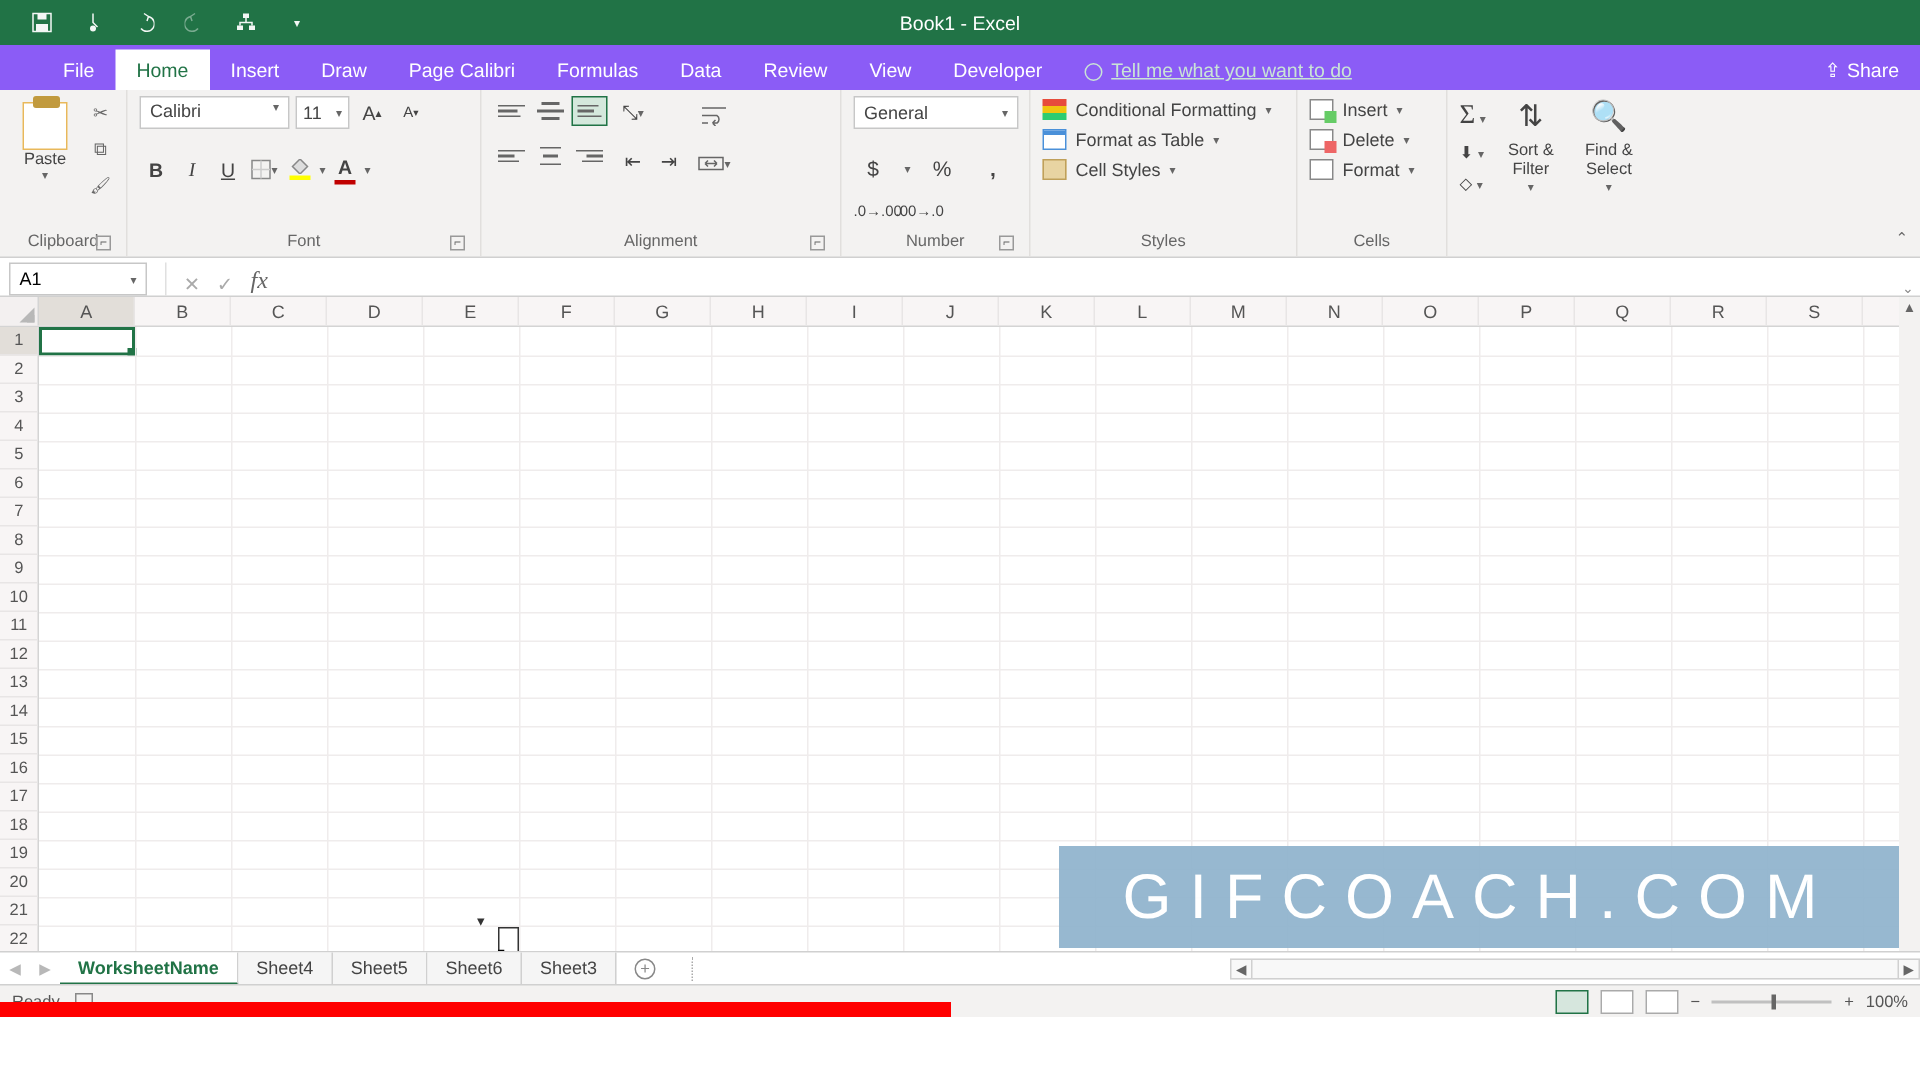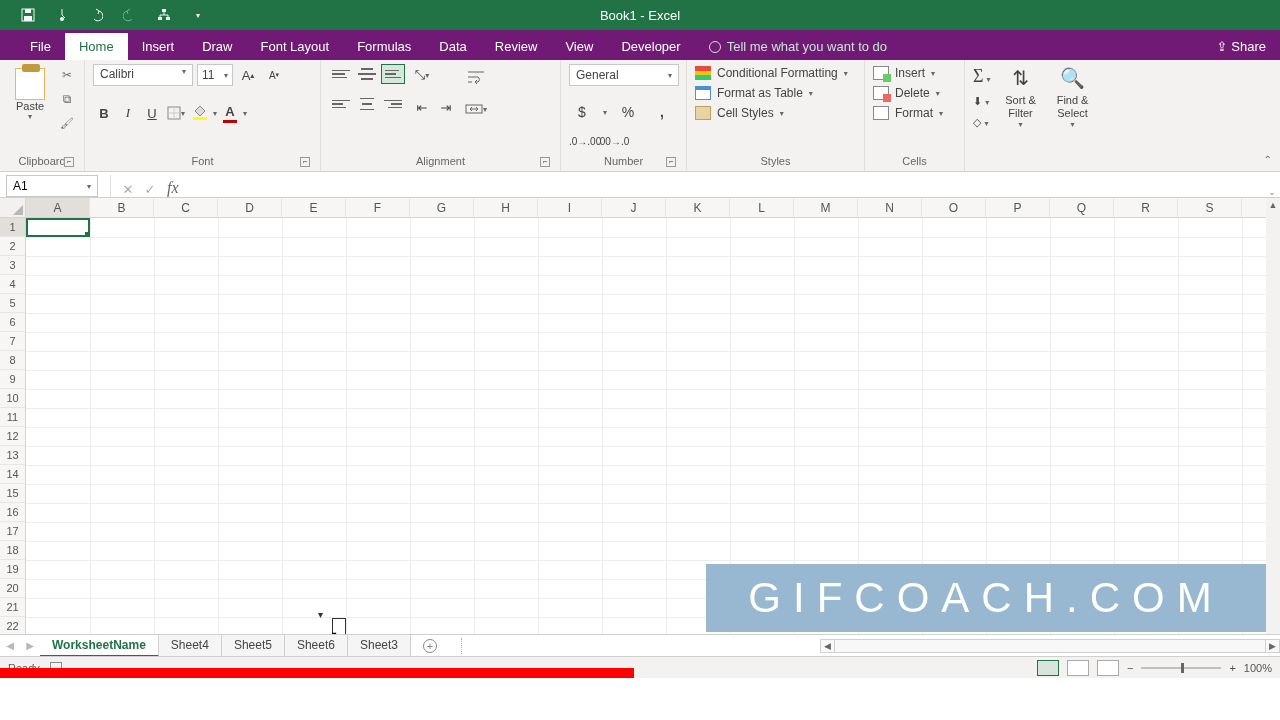--- a/index.html
+++ b/index.html
@@ -8,24 +8,24 @@
 
 .titlebar { height: 30px; background: #217346; display: flex; align-items: center; color: #fff; font-size: 12px; position: relative; }
 .qat { display: flex; gap: 18px; padding-left: 20px; align-items: center; }
 .qat-icon { width: 16px; height: 16px; display:flex; align-items:center; justify-content:center; opacity:0.95; }
 .title-center { position: absolute; left: 50%; transform: translateX(-50%); font-size: 13px; }
 .title-right { margin-left: auto; display:flex; align-items:center; gap:14px; padding-right:6px;}
 .ribbon-opts { width:14px; height:14px; border:1px solid #fff; opacity:0.8;}
 .amazing { background:#000; color:#fff; font-family: Georgia, serif; font-style: italic; font-weight:bold; padding: 4px 10px; font-size:15px; height:30px; display:flex; align-items:center;}
 
 
-.tabrow { height: 30px; background: #701a75; display: flex; align-items: flex-end; color:#fff; font-size: 13px; padding-left: 16px; }
+.tabrow { height: 30px; background: #8b5cf6; display: flex; align-items: flex-end; color:#fff; font-size: 13px; padding-left: 28px; }
 .tab { padding: 6px 14px; cursor:pointer; }
 .tab.active { background:#fff; color:#217346; font-weight:400;}
-.tellme { display:flex; align-items:center; gap:6px; padding:6px 14px; color:#c9e4d6;}
+.tellme { display:flex; align-items:flex-end; gap:6px; padding:6px 14px; color:#c9e4d6;text-decoration:underline;}
 .tellme-bulb { width:12px; height:12px; border:1px solid #c9e4d6; border-radius:50%; display:inline-block;}
 .share { margin-left:auto; padding:6px 14px; display:flex; align-items:center; gap:4px;}
 
 
 .ribbon { height: 112px; background:#f3f2f1; display:flex; border-bottom:1px solid #d0d0d0; font-size:11px; color:#444; position:relative;}
 .group { border-right:1px solid #e1dfdd; padding: 4px 8px 2px 8px; display:flex; flex-direction:column; position:relative; height:100%;}
 .group-body { flex:1; display:flex; align-items:flex-start; gap:6px;}
 .group-label { text-align:center; font-size:11px; color:#666; padding-bottom:2px; position:relative;}
 .dlg { position:absolute; right:2px; bottom:2px; width:10px; height:10px; border:1px solid #999; font-size:8px; line-height:8px; text-align:center;}
 
@@ -181,21 +181,21 @@
   <div class="title-center">
     <span>Book1</span>&nbsp;-&nbsp;<span>Excel</span>
   </div>
 </div>
 
 <div class="tabrow">
   <div class="tab">File</div>
   <div class="tab active">Home</div>
   <div class="tab">Insert</div>
   <div class="tab">Draw</div>
-  <div class="tab">Font Layout</div>
+  <div class="tab">Page Calibri</div>
   <div class="tab">Formulas</div>
   <div class="tab">Data</div>
   <div class="tab">Review</div>
   <div class="tab">View</div>
   <div class="tab">Developer</div>
   <div class="tellme">
     <span class="tellme-bulb"></span>
     <span>Tell me what you want to do</span>
   </div>
   <div class="share">

